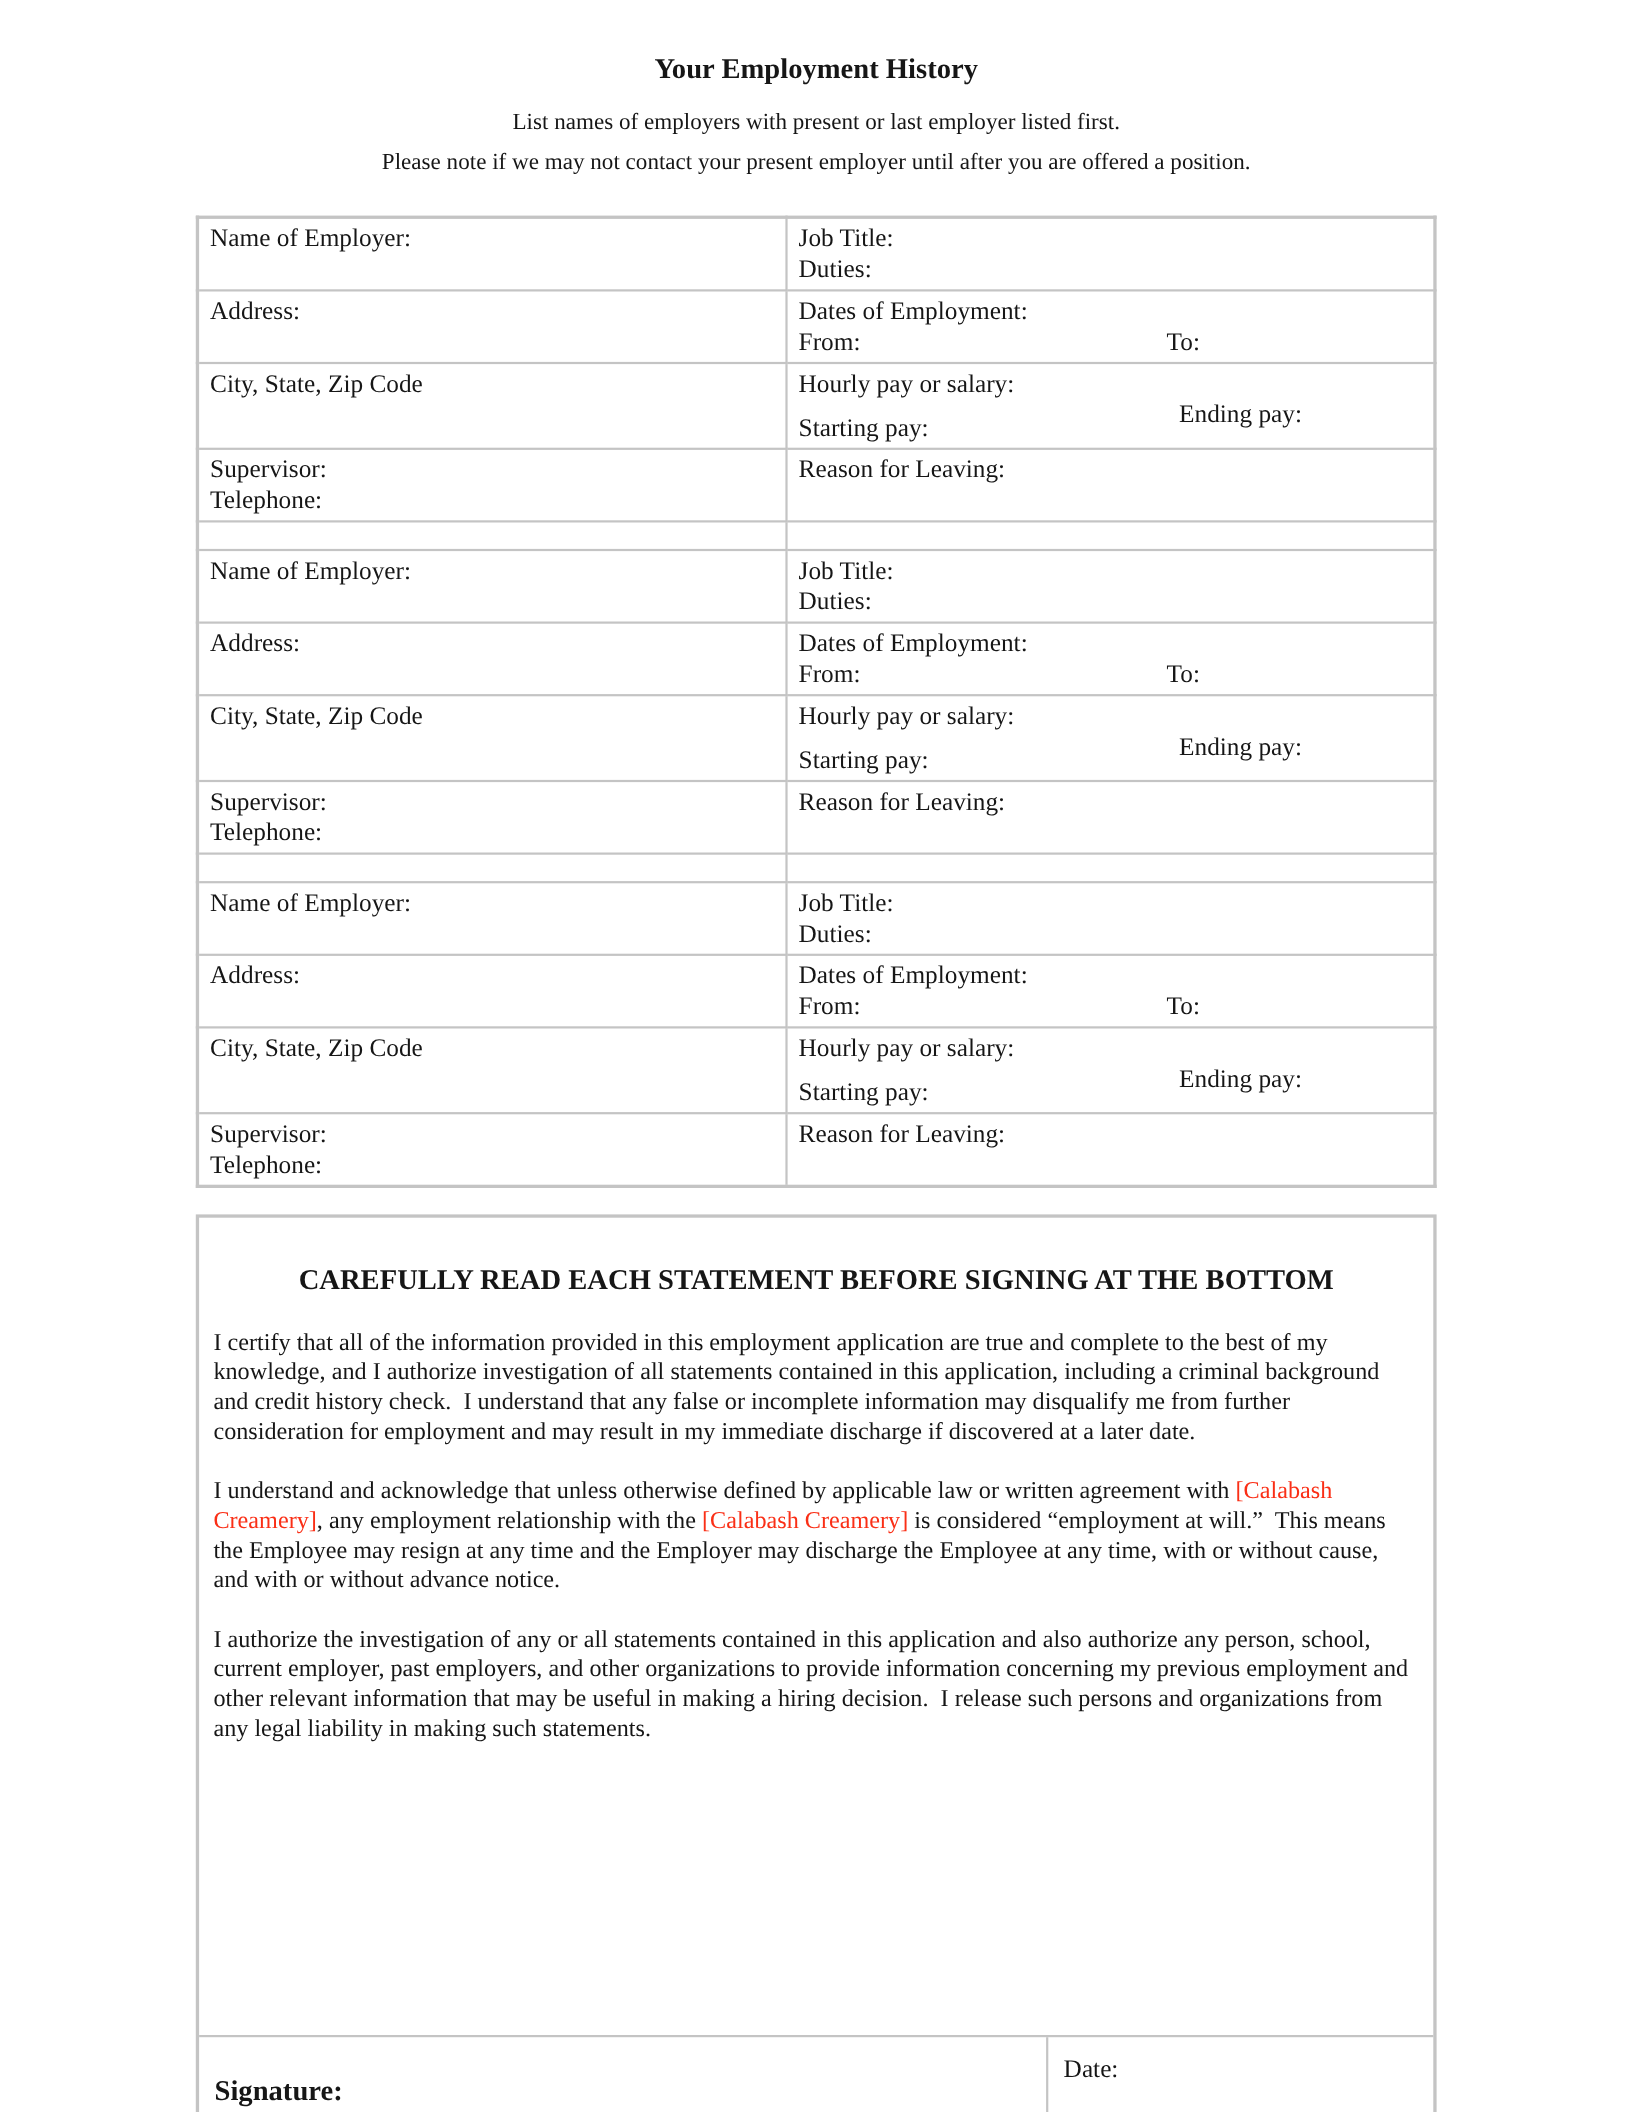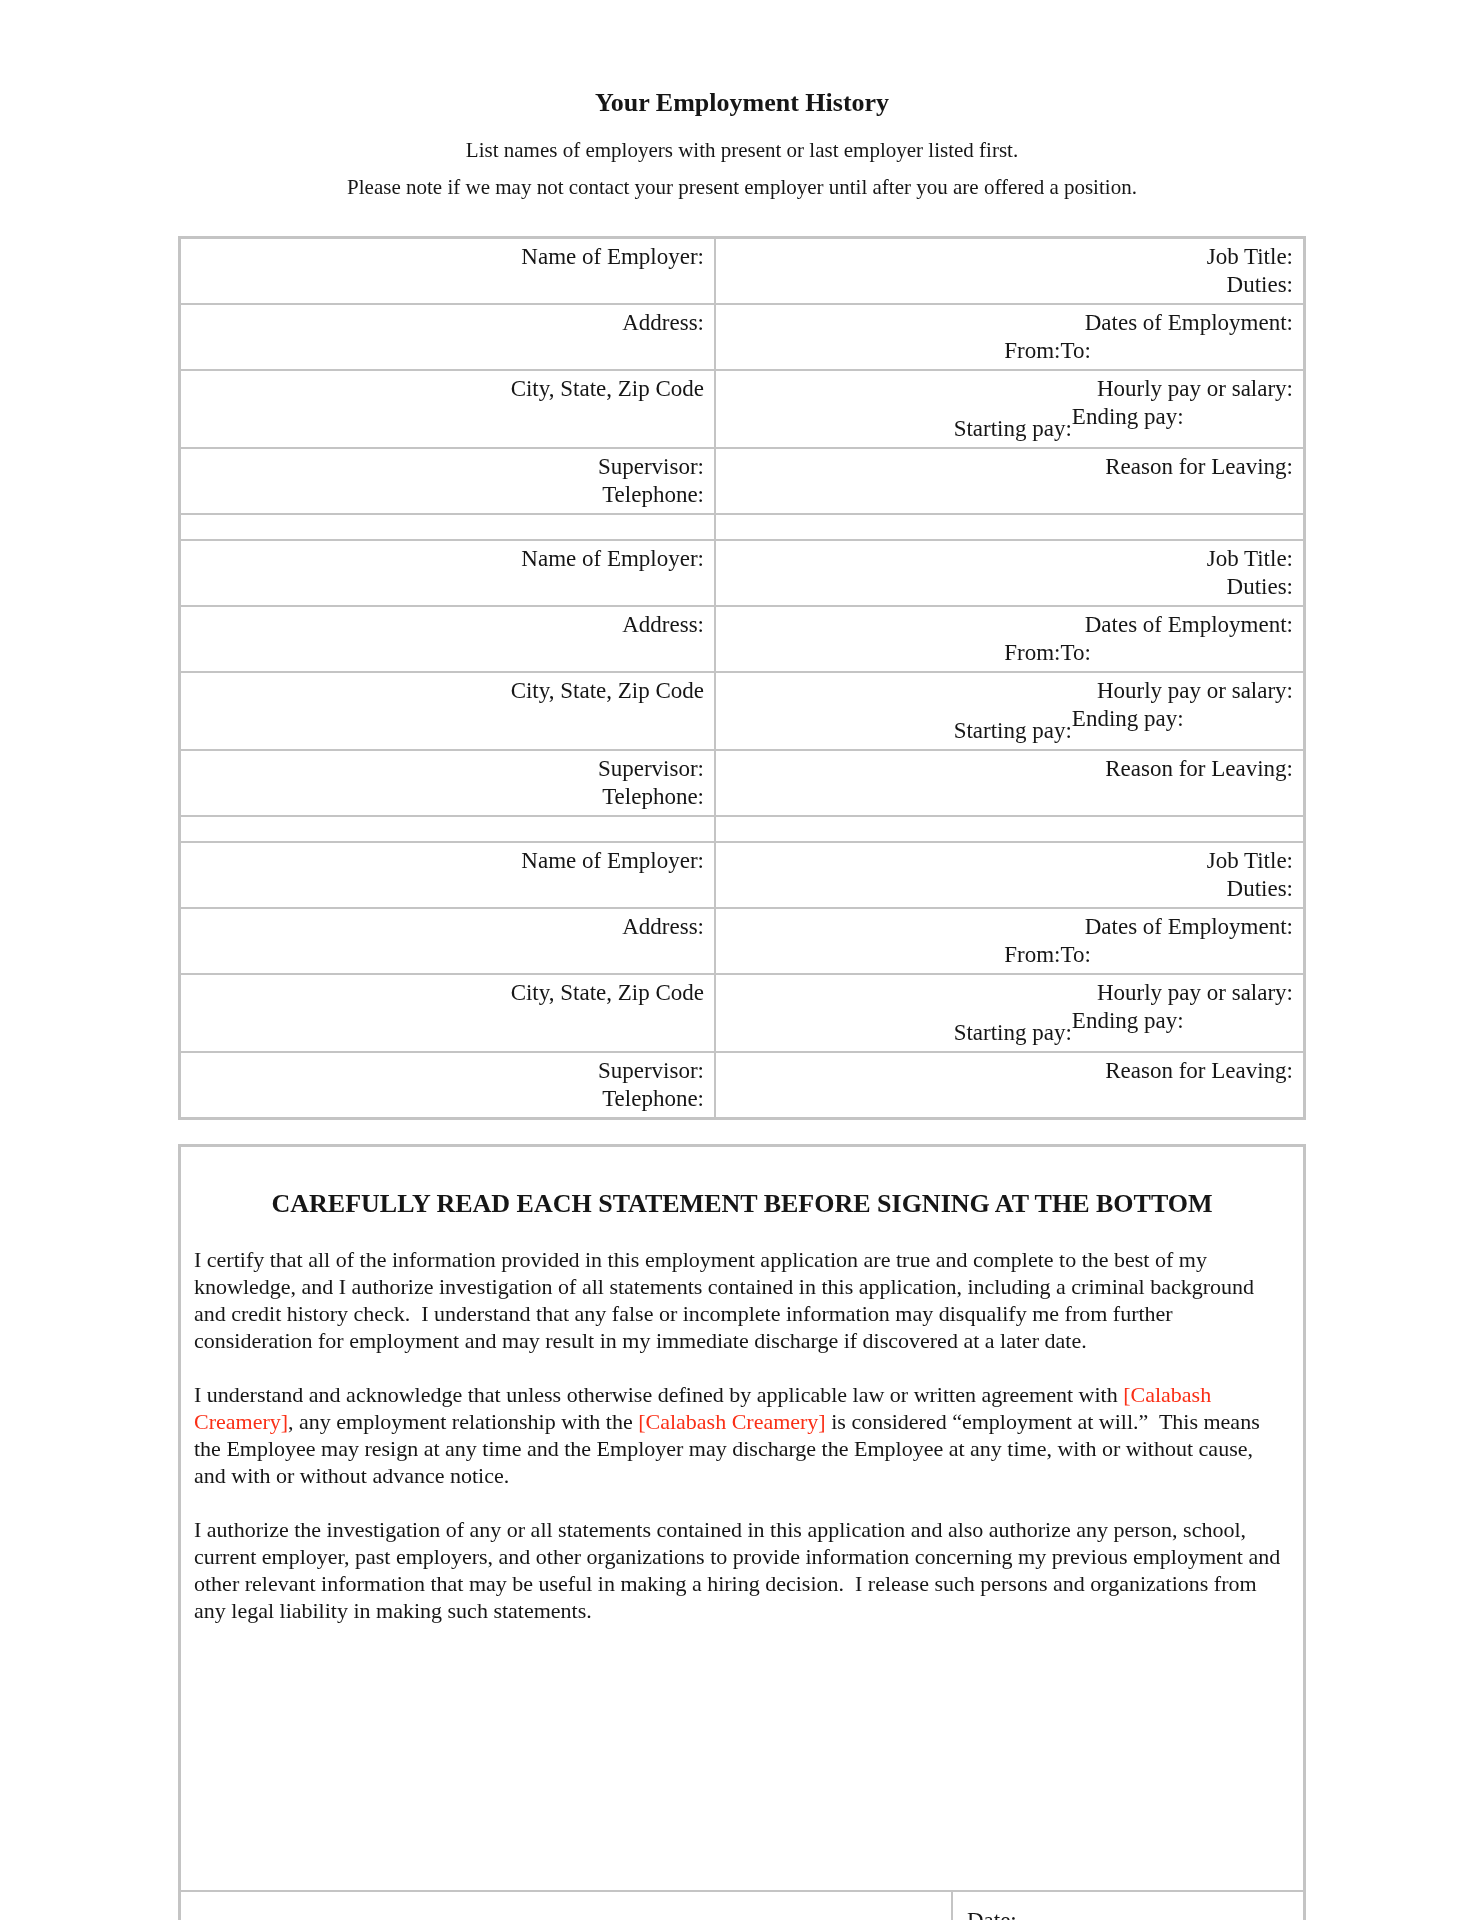--- a/index.html
+++ b/index.html
@@ -7,35 +7,35 @@
     --company-red:#fa2f16;
     --ink:#161616;
   }
   *{margin:0;box-sizing:border-box;}
   html,body{background:#ffffff;}
   body{
     width:1484px;height:1920px;
     font-family:"Liberation Serif","DejaVu Serif",serif;
     color:var(--ink);
   }
-  .page{width:100%;height:100%;padding:88px 178px 0 178px;}
+  .page{width:100%;height:100%;padding:48px 178px 0 178px;}
 
   
   .hdr-title{font-size:26px;font-weight:bold;text-align:center;margin-bottom:18px;}
   .hdr-sub{font-size:21px;text-align:center;margin-bottom:8px;line-height:29px;}
 
   
   table.emp{width:100%;border-collapse:collapse;margin-top:34px;border:3px solid var(--border);}
   table.emp td{
     border:2px solid var(--border);
     font-size:23px;line-height:28px;
     padding:4px 10px;vertical-align:top;background:#fff;
   }
   col.c-left{width:47.6%;}
-  .line{min-height:28px;text-align:right;}
+  .line{min-height:28px;}
   .pair{display:flex;}
   .pair .p1{flex:0 0 59%;}
   .pair.wide .p1{flex:0 0 61%;margin-top:12px;}
   tr.spacer td{height:26px;padding:0;}
 
   
   .stmt-box{
     position:relative;margin-top:24px;height:837px;
     border:3px solid var(--border);padding:0 13px;background:#fff;
   }

